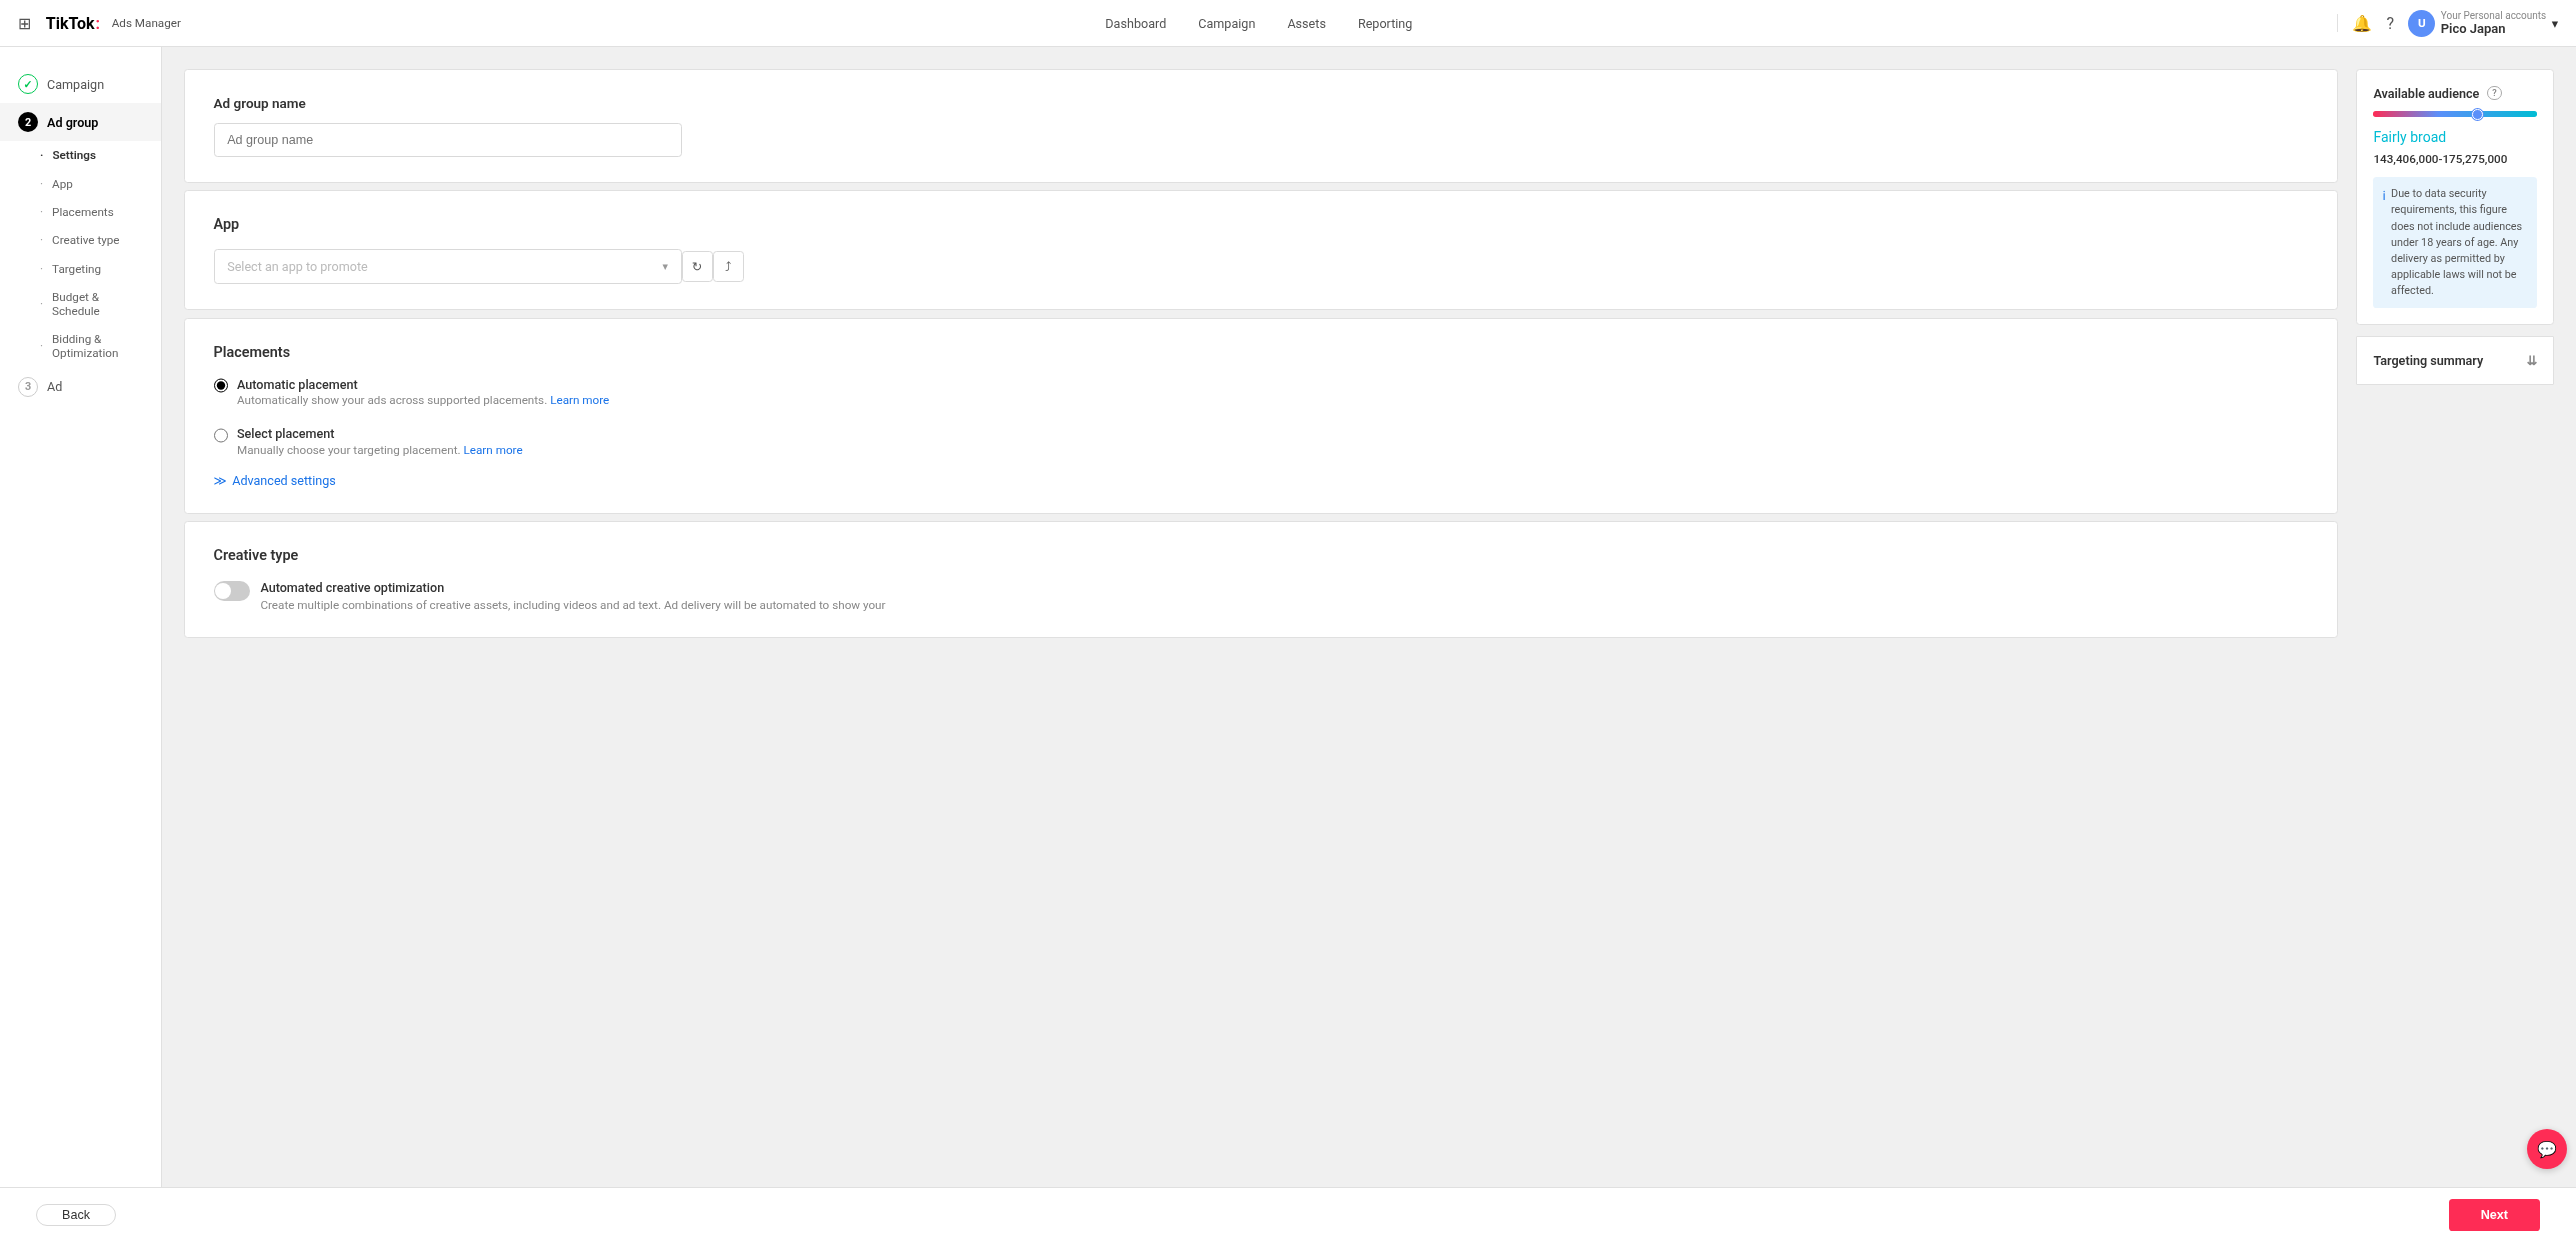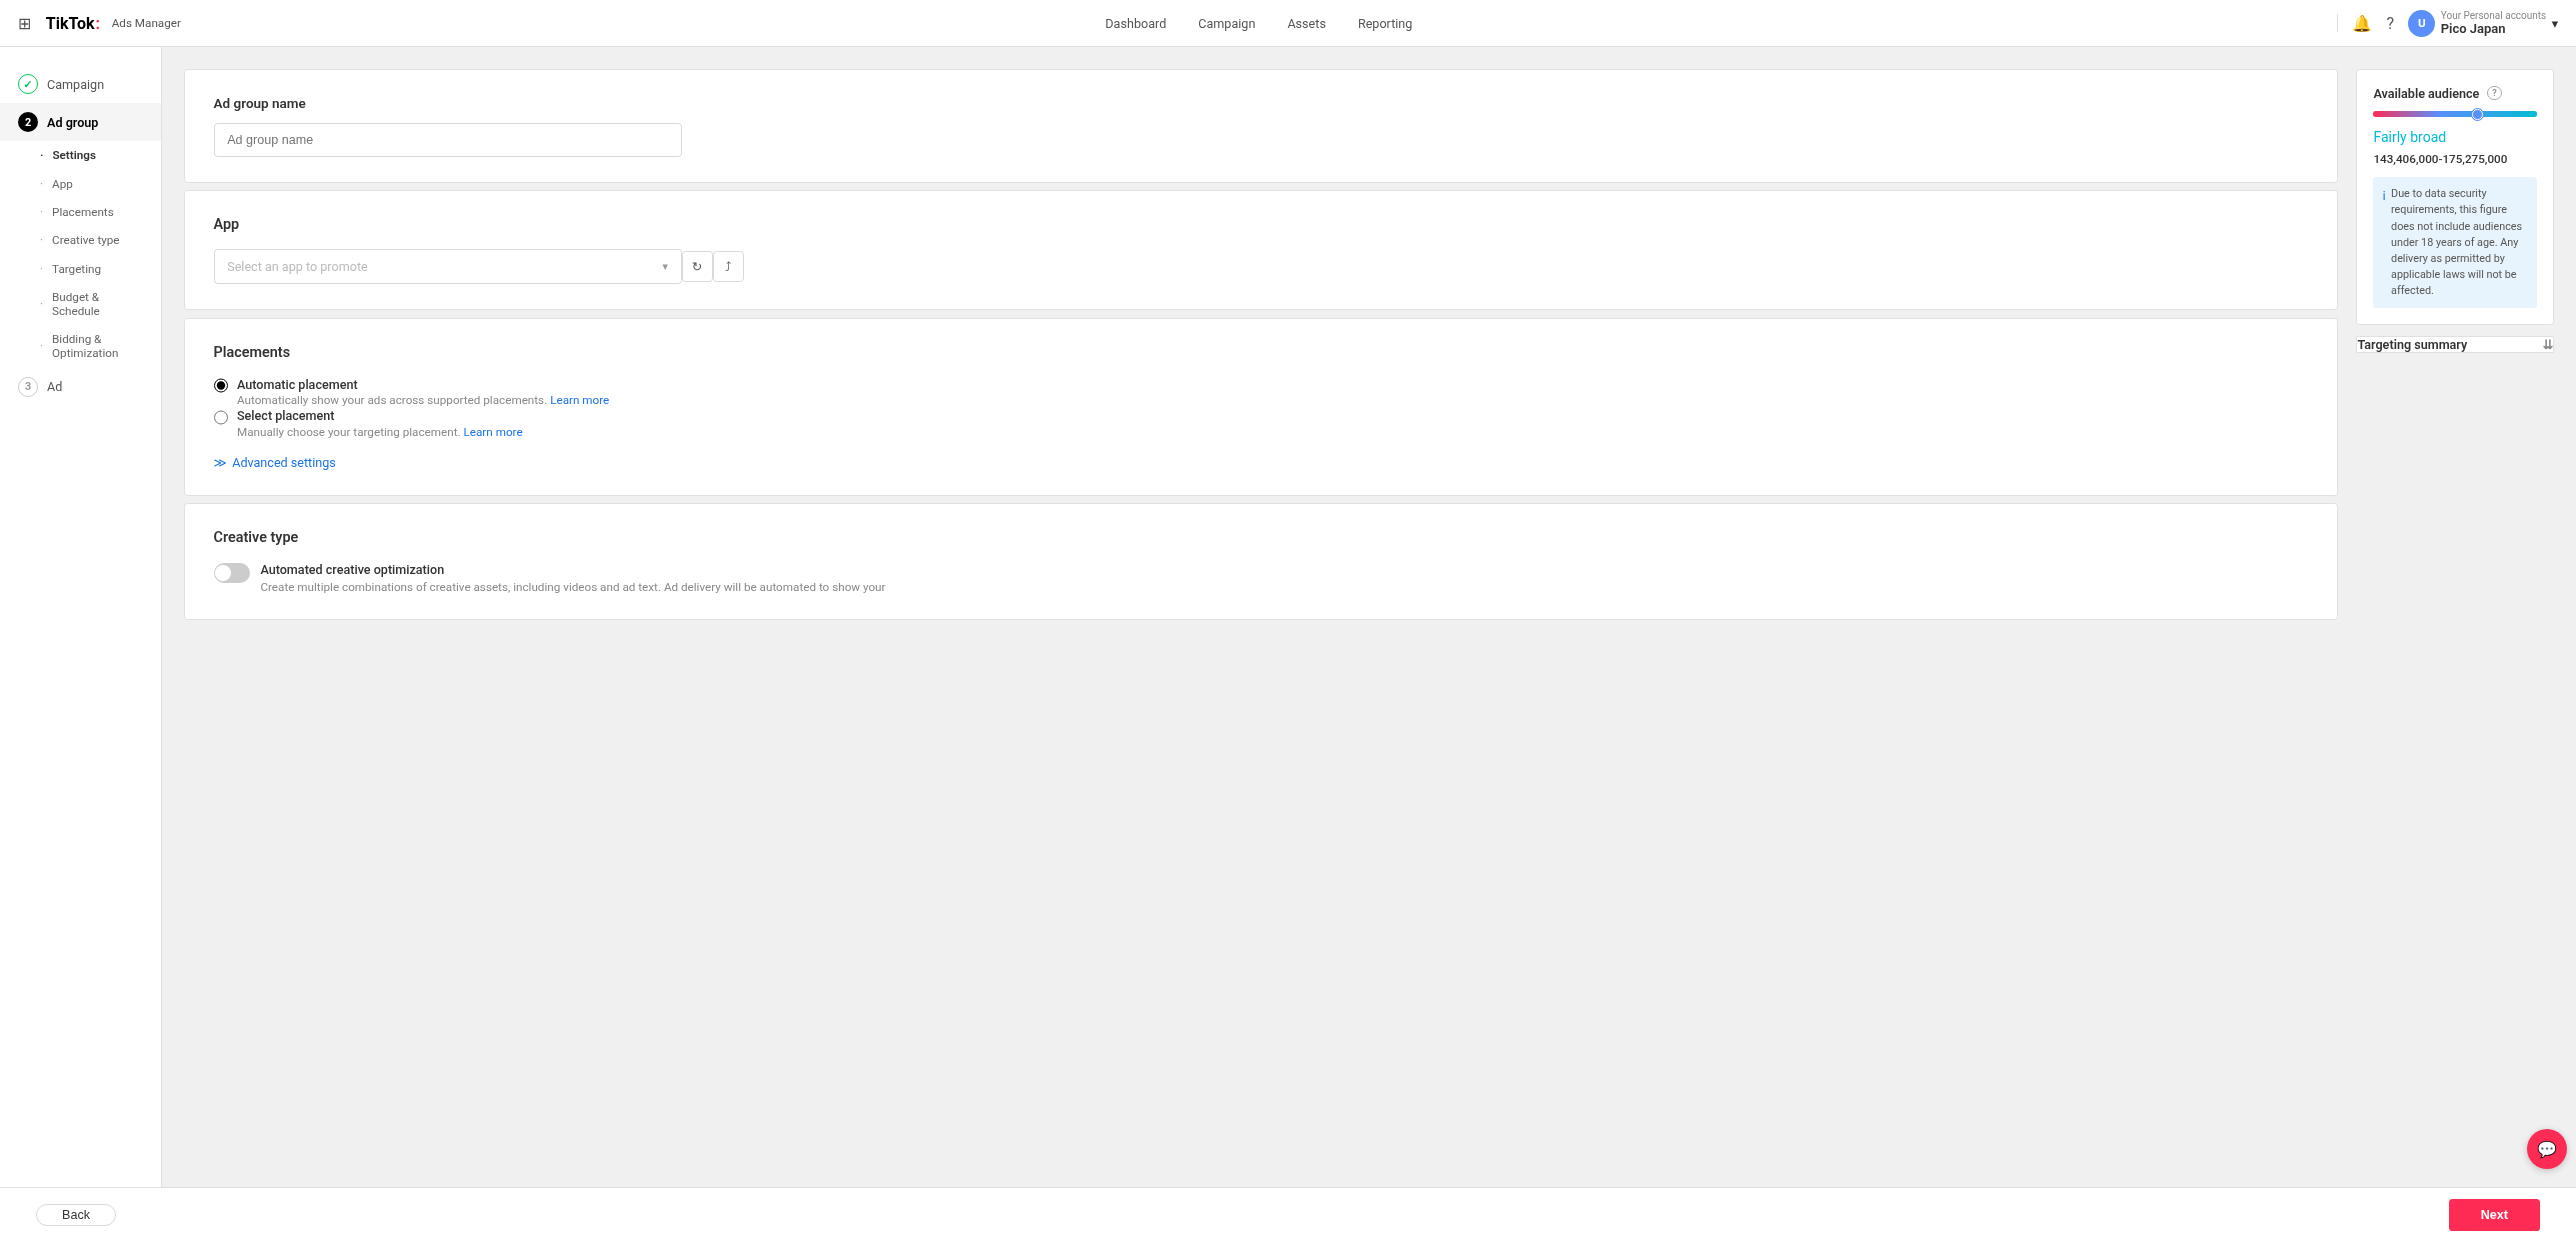--- a/index.html
+++ b/index.html
@@ -57,21 +57,21 @@
     .input-wrapper { max-width: 468px; }
 
     
     .section-title { font-size: 14.4px; font-weight: 600; color: #333; margin-bottom: 16px; }
     .app-select-row { display: flex; align-items: center; }
     .select-dropdown { flex: 1; max-width: 468px; border: 0.9px solid #d9d9d9; border-radius: 3.6px; padding: 9px 12.6px; font-size: 12.6px; color: #bbb; background: #fff; display: flex; align-items: center; justify-content: space-between; cursor: pointer; }
     .select-dropdown .chevron { color: #999; font-size: 10.8px; }
     .icon-btn { width: 31px; height: 31px; border: 0.9px solid #d9d9d9; border-radius: 3.6px; display: flex; align-items: center; justify-content: center; cursor: pointer; background: #fff; color: #555; font-size: 12.6px; }
 
     
-    .radio-group { display: flex; flex-direction: column; gap: 1px; }
+    .radio-group { display: flex; flex-direction: column; gap: 19px; }
     .radio-option { display: flex; align-items: flex-start; gap: 9px; }
     .radio-input { width: 14.4px; height: 14.4px; margin-top: 1.8px; accent-color: #000; flex-shrink: 0; }
     .radio-label { font-size: 12.6px; color: #333; font-weight: 500; }
     .radio-desc { font-size: 11.7px; color: #888; margin-top: 1.8px; }
     .learn-more { color: #1a73e8; text-decoration: none; }
     .advanced-settings { display: flex; align-items: center; gap: 5.4px; color: #1a73e8; font-size: 12.6px; cursor: pointer; margin-top: 16px; }
 
     
     .toggle-row { display: flex; align-items: flex-start; gap: 10.8px; }
     .toggle { width: 36px; height: 20px; border-radius: 10px; background: #ccc; position: relative; cursor: pointer; flex-shrink: 0; margin-top: 0.9px; }
@@ -86,21 +86,21 @@
     .help-icon { width: 14.4px; height: 14.4px; border-radius: 50%; border: 0.9px solid #aaa; display: flex; align-items: center; justify-content: center; font-size: 9px; color: #888; cursor: pointer; }
     .audience-bar { height: 5.4px; border-radius: 2.7px; background: linear-gradient(to right, #fe2c55 0%, #5b8ff9 40%, #00bcd4 100%); margin-bottom: 9px; }
     .audience-indicator { position: relative; }
     .indicator-dot { width: 10.8px; height: 10.8px; border-radius: 50%; background: #5b8ff9; border: 1.8px solid #fff; box-shadow: 0 0 0 0.9px #5b8ff9; position: absolute; top: -2.7px; left: 60%; }
     .fairly-broad { color: #00bcd4; font-size: 14px; font-weight: 400; margin-top: 12.6px; margin-bottom: 7px; }
     .audience-range { font-size: 11.7px; color: #333; font-weight: 500; margin-bottom: 10.8px; }
     .info-box { background: #e8f4fd; border-radius: 3.6px; padding: 9px; font-size: 10.8px; color: #555; line-height: 1.5; display: flex; gap: 5.4px; }
     .info-icon { color: #1a73e8; font-size: 12.6px; flex-shrink: 0; margin-top: 0.9px; }
 
     
-    .targeting-card { background: #fff; border-radius: 1px; border: 0.9px solid #e0e0e0; }
+    .targeting-card { background: #fff; border-radius: 1px; border: 0.9px solid #e0e0e0; padding: 16px; }
     .targeting-title { display: flex; align-items: center; justify-content: space-between; font-size: 12.6px; font-weight: 600; color: #333; }
     .double-chevron { color: #888; font-size: 12.6px; cursor: pointer; }
 
     
     .bottom-bar { position: fixed; bottom: 0; left: 0; right: 0; height: 54px; background: #fff; border-top: 0.9px solid #e0e0e0; display: flex; align-items: center; justify-content: space-between; padding: 0 36px; z-index: 100; }
     .btn-back { padding: 3px 25px; border: 0.9px solid #d9d9d9; border-radius: 14px; background: #fff; color: #333; font-size: 12.6px; cursor: pointer; }
     .btn-next { padding: 9px 32px; border: none; border-radius: 3.6px; background: #fe2c55; color: #fff; font-size: 12.6px; font-weight: 600; cursor: pointer; }
 
     
     .main-content::-webkit-scrollbar { width: 5.4px; }

